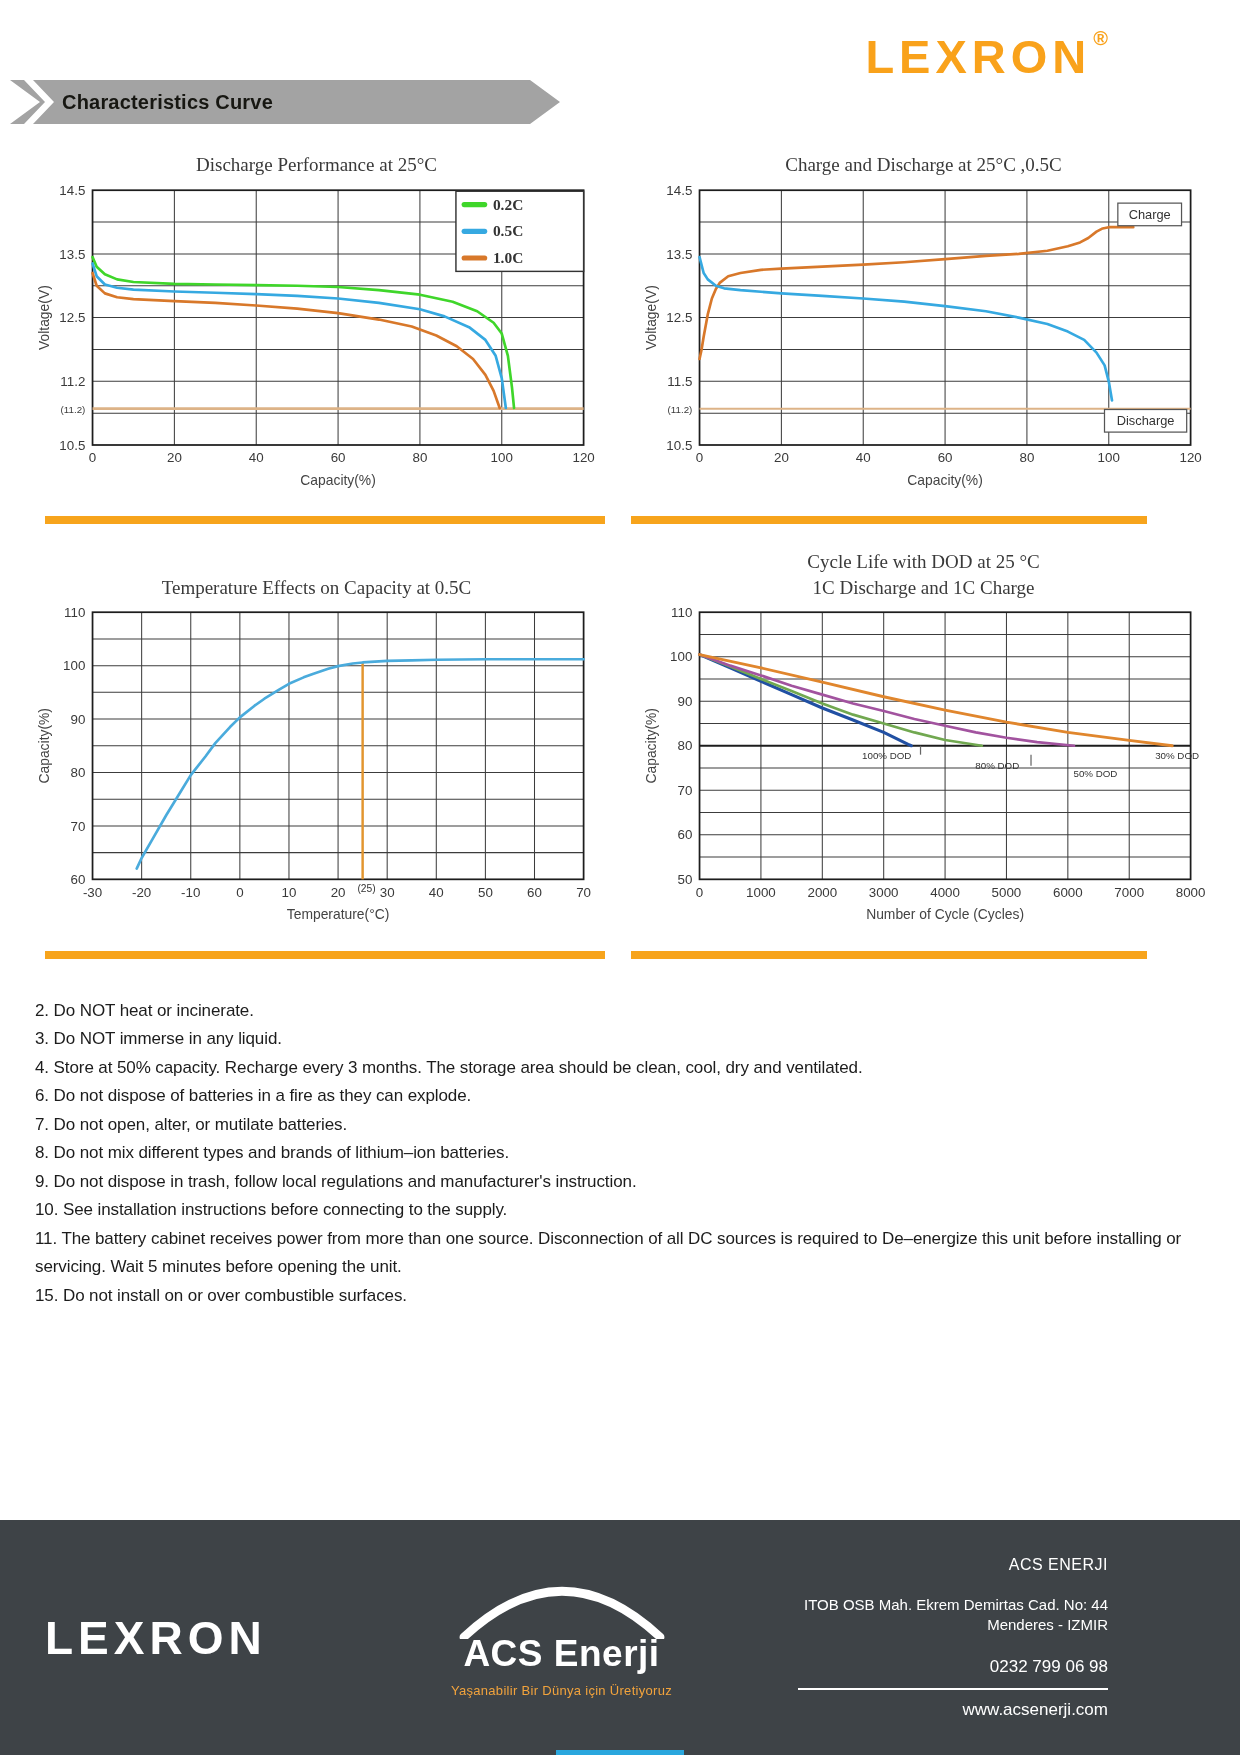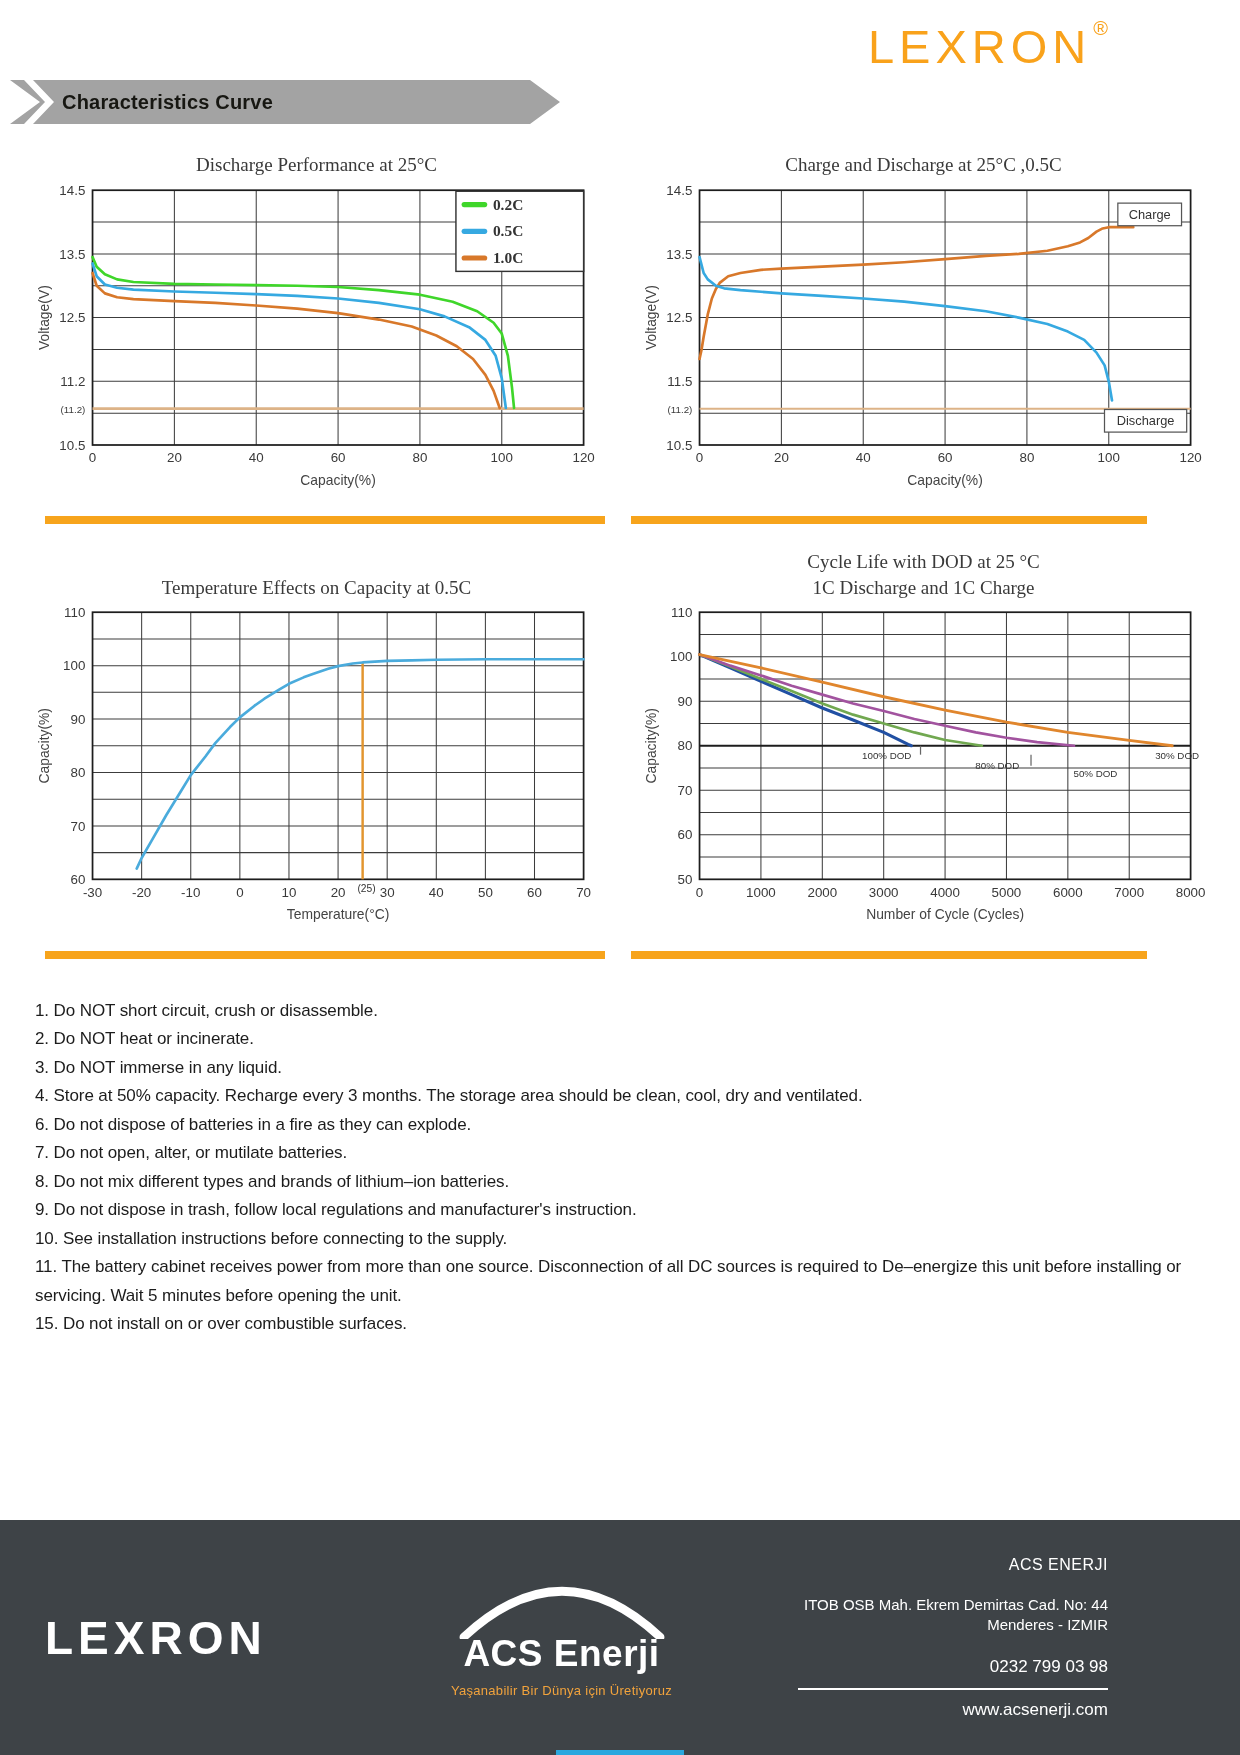--- a/index.html
+++ b/index.html
@@ -1,21 +1,21 @@
 <!DOCTYPE html>
 <html><head>
 <meta charset="utf-8">
 <style>
   html,body{margin:0;padding:0;background:#fff;}
   .page{width:1240px;height:1755px;position:relative;background:#fff;
         font-family:"Liberation Sans",sans-serif;overflow:hidden;}
 
   
-  .logo-top{position:absolute;top:18px;right:132px;color:#F9A21B;
-            font-weight:400;font-size:47px;letter-spacing:5px;line-height:1;}
+  .logo-top{position:absolute;top:28px;right:132px;color:#F9A21B;
+            font-weight:700;font-size:47px;letter-spacing:5px;line-height:1;}
   .logo-top .reg{font-size:20px;vertical-align:28px;letter-spacing:0;margin-left:2px;}
 
   
   .banner{position:relative;height:44px;background:#a3a3a3;
           clip-path:polygon(0 0,calc(100% - 30px) 0,100% 50%,calc(100% - 30px) 100%,0 100%,30px 50%);}
   .banner .notch{position:absolute;left:14px;top:0;width:30px;height:100%;background:#fff;
           clip-path:polygon(0 0,9px 0,30px 50%,9px 100%,0 100%,21px 50%);}
   .banner .label{position:relative;z-index:2;display:block;line-height:44px;padding-left:52px;
           font-weight:bold;font-size:20px;color:#171712;letter-spacing:.2px;}
   .banner1{margin:80px 0 0 10px;width:550px;}
@@ -270,21 +270,20 @@
     </div>
 
     <div class="divider divider2">
       <div class="bar l"></div>
       <div class="bar r"></div>
     </div>
   </div>
 
 
   <div class="cautions">
-    <div class="item">1. Do NOT short circuit, crush or disassemble.</div>
     <div class="item">2. Do NOT heat or incinerate.</div>
     <div class="item">3. Do NOT immerse in any liquid.</div>
     <div class="item">4. Store at 50% capacity. Recharge every 3 months. The storage area should be clean, cool, dry and ventilated.</div>
     <div class="item">6. Do not dispose of batteries in a fire as they can explode.</div>
     <div class="item">7. Do not open, alter, or mutilate batteries.</div>
     <div class="item">8. Do not mix different types and brands of lithium–ion batteries.</div>
     <div class="item">9. Do not dispose in trash, follow local regulations and manufacturer's instruction.</div>
     <div class="item">10. See installation instructions before connecting to the supply.</div>
     <div class="item">11. The battery cabinet receives power from more than one source. Disconnection of all DC sources is required to De–energize this unit before installing or servicing. Wait 5 minutes before opening the unit.</div>
     <div class="item">15. Do not install on or over combustible surfaces.</div>
@@ -296,20 +295,20 @@
       <svg width="250" height="58" viewBox="0 0 250 62">
         <path d="M20,60 Q125,-38 230,60" stroke="#ffffff" stroke-width="9" fill="none" stroke-linecap="round"></path>
       </svg>
       <div class="f-acs-name">ACS Enerji</div>
       <div class="f-acs-slogan">Yaşanabilir Bir Dünya için Üretiyoruz</div>
     </div>
     <div class="f-contact">
       <div class="f-company">ACS ENERJI</div>
       <div class="f-addr">ITOB OSB Mah. Ekrem Demirtas Cad. No: 44</div>
       <div class="f-addr">Menderes - IZMIR</div>
-      <div class="f-phone">0232 799 03 98</div>
+      <div class="f-phone">0232 799 06 98</div>
       <hr class="f-rule">
       <div class="f-web">www.acsenerji.com</div>
     </div>
   </div>
 
   <div class="bottom-accent"></div>
 </div>
 
 </body></html>

